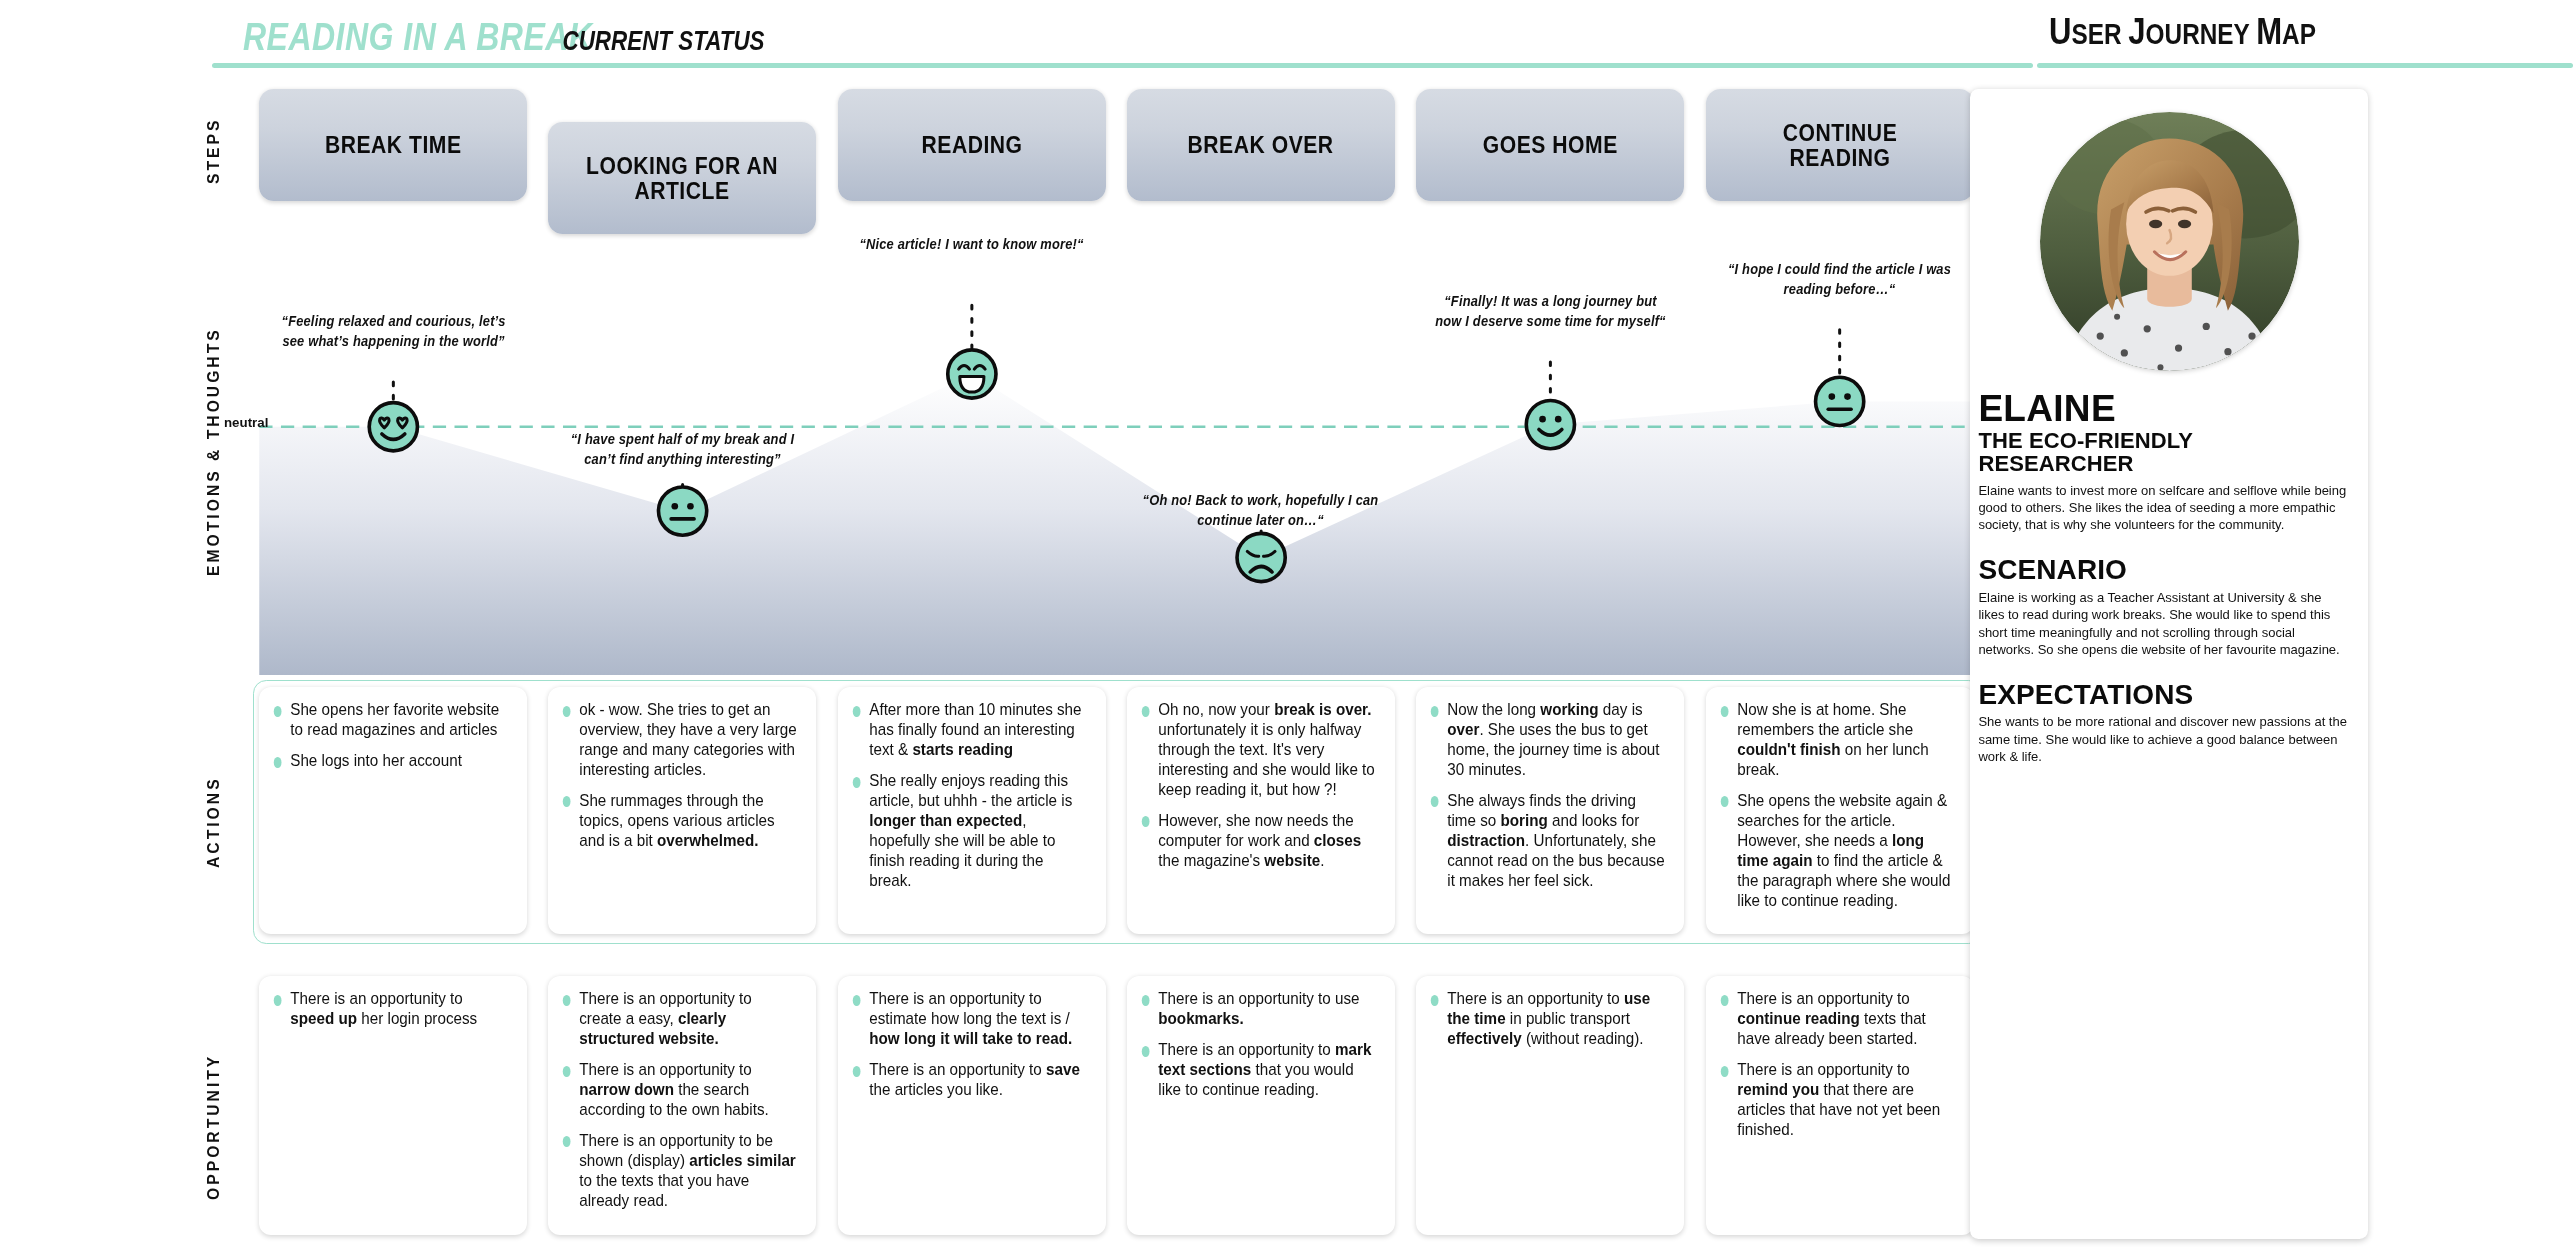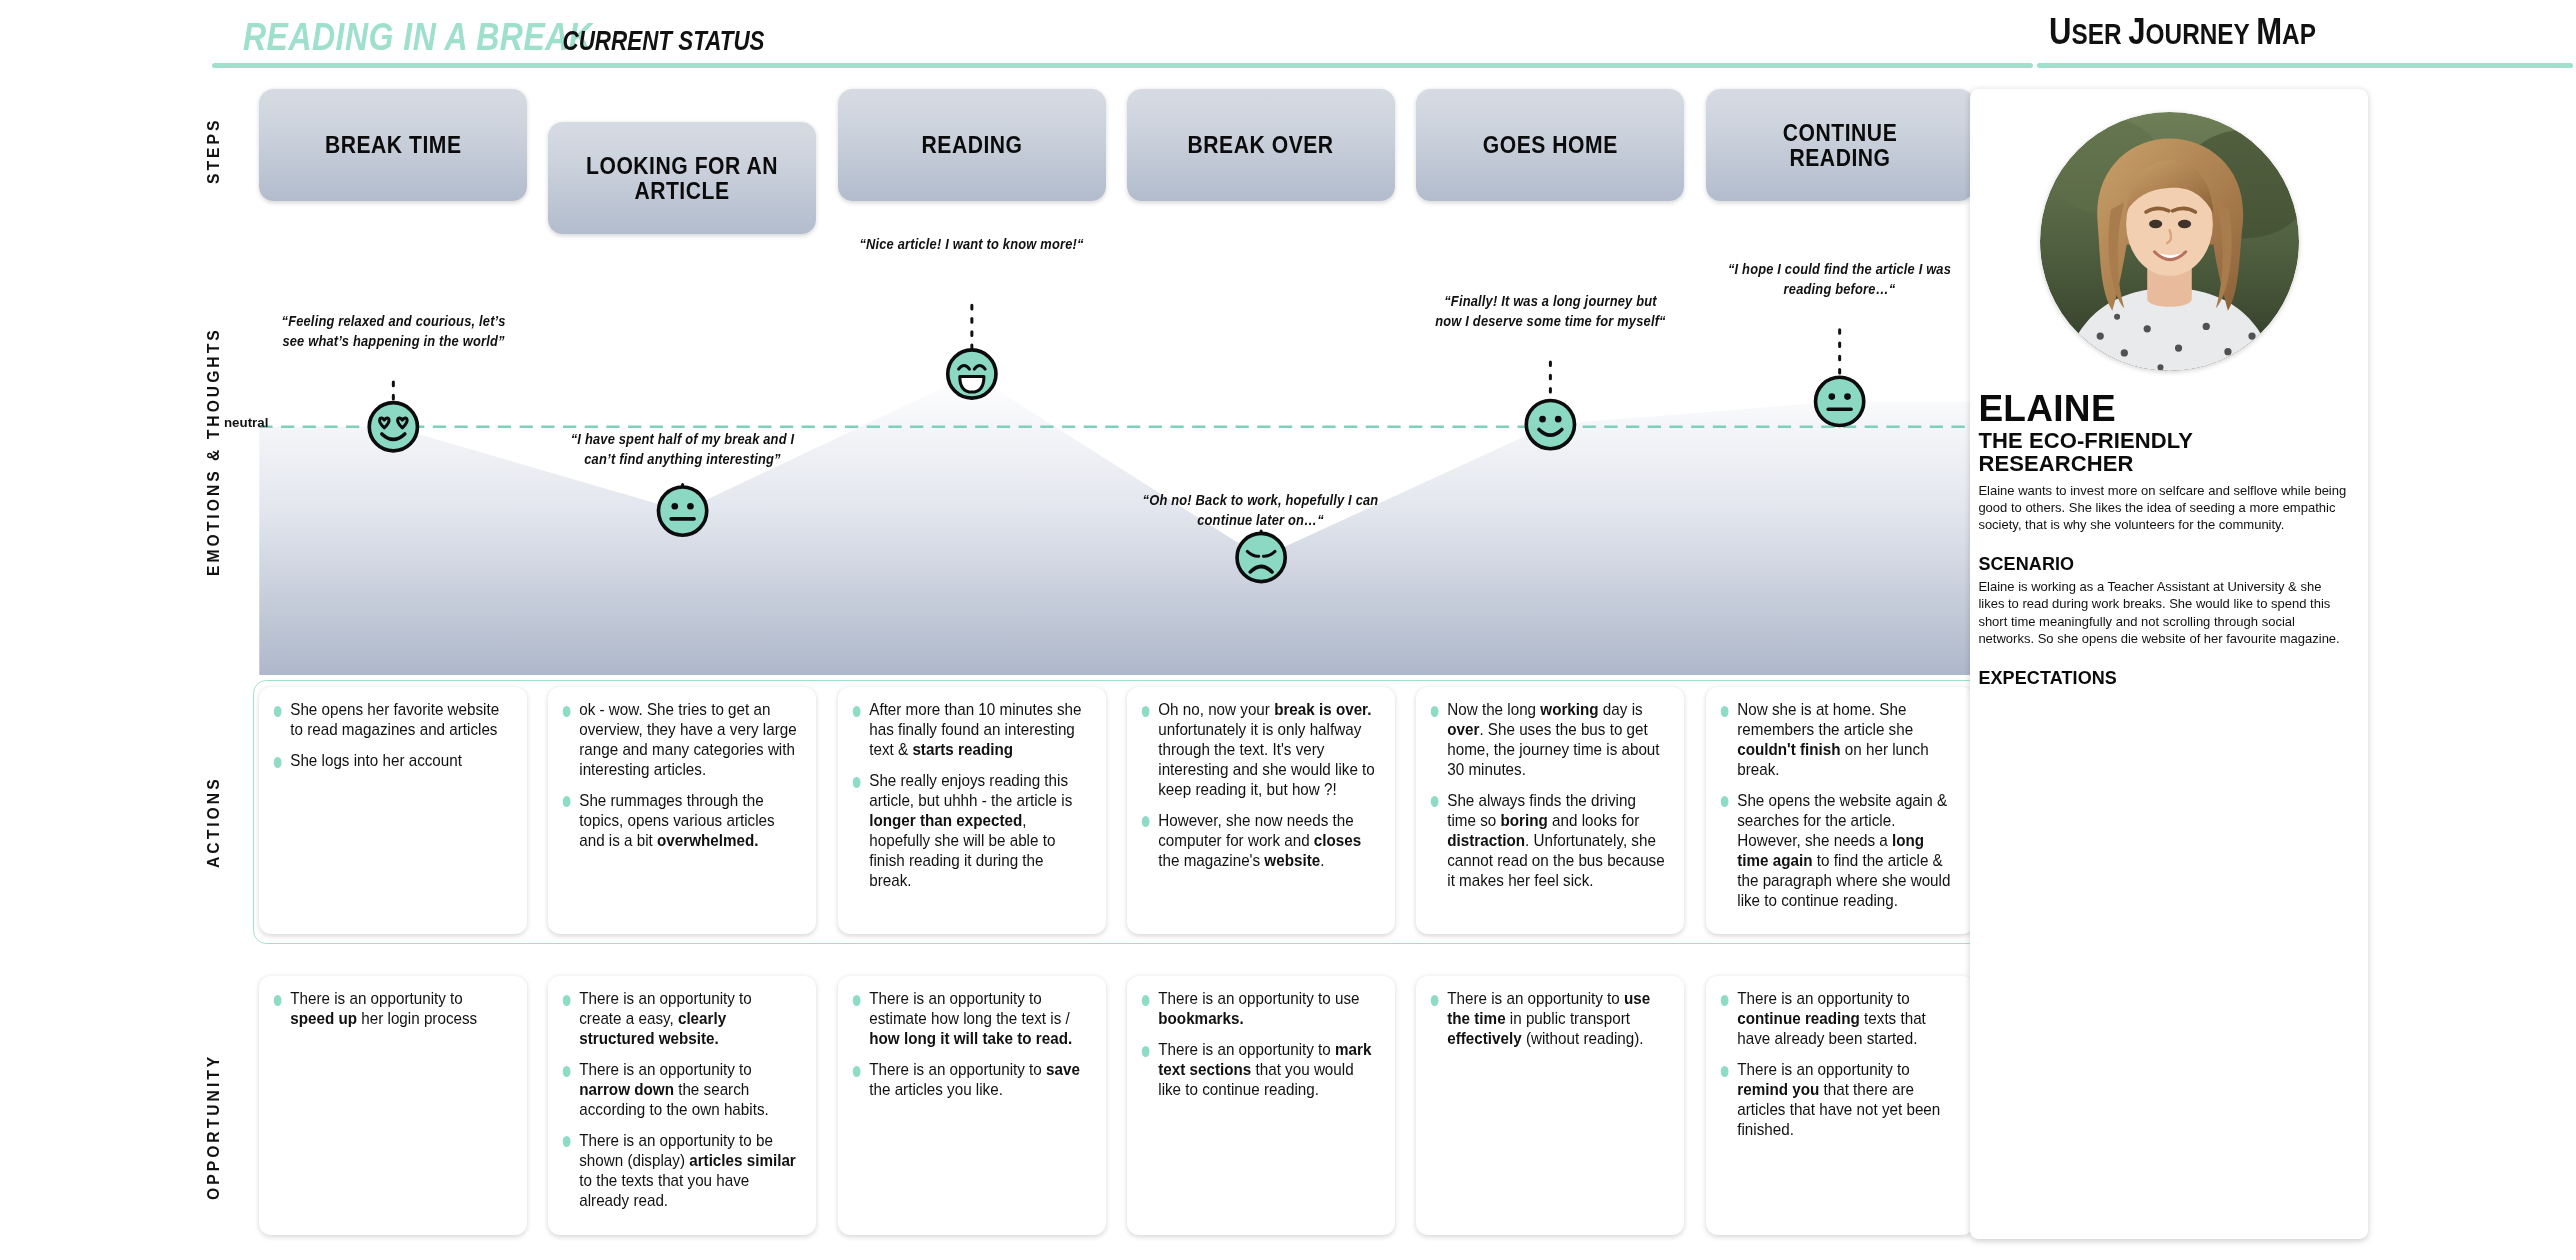--- a/index.html
+++ b/index.html
@@ -124,21 +124,21 @@
   }
   .p-role{
     font-size:22px;font-weight:600;letter-spacing:0.1px;color:#0b0b0b;
     line-height:1.05;margin:0 0 6px 0;
   }
   .p-para{
     font-size:13px;line-height:1.34;color:#111;margin:0 0 20.5px 0;
     font-family:"Liberation Sans",sans-serif;font-weight:300;
   }
   .p-head{
-    font-size:18px;font-weight:600;letter-spacing:0.1px;color:#0b0b0b;
+    font-size:28px;font-weight:600;letter-spacing:0.1px;color:#0b0b0b;
     margin:0 0 2.4px 0;
   }
 </style>
 </head>
 <body>
 
 <div class="page">
 
   <div class="header">
     <div class="hdr-rule rule-left"></div>
@@ -379,17 +379,18 @@
         </g>
       </svg>
     </div>
     <div class="p-body">
       <div class="p-name">ELAINE</div>
       <div class="p-role">THE ECO-FRIENDLY RESEARCHER</div>
       <p class="p-para">Elaine wants to invest more on selfcare and selflove while being good to others. She likes the idea of seeding a more empathic society, that is why she volunteers for the community.</p>
       <div class="p-head">SCENARIO</div>
       <p class="p-para">Elaine is working as a Teacher Assistant at University &amp; she  likes to read during work breaks. She would like to spend this short time meaningfully and not scrolling through social networks. So she opens die website of her favourite magazine.</p>
       <div class="p-head">EXPECTATIONS</div>
+      <p class="p-para">She wants to be more rational and discover new passions at the same time. She would like to achieve a good balance between work &amp; life.</p>
     </div>
   </div>
 
 </div>
 
 
 </body></html>

